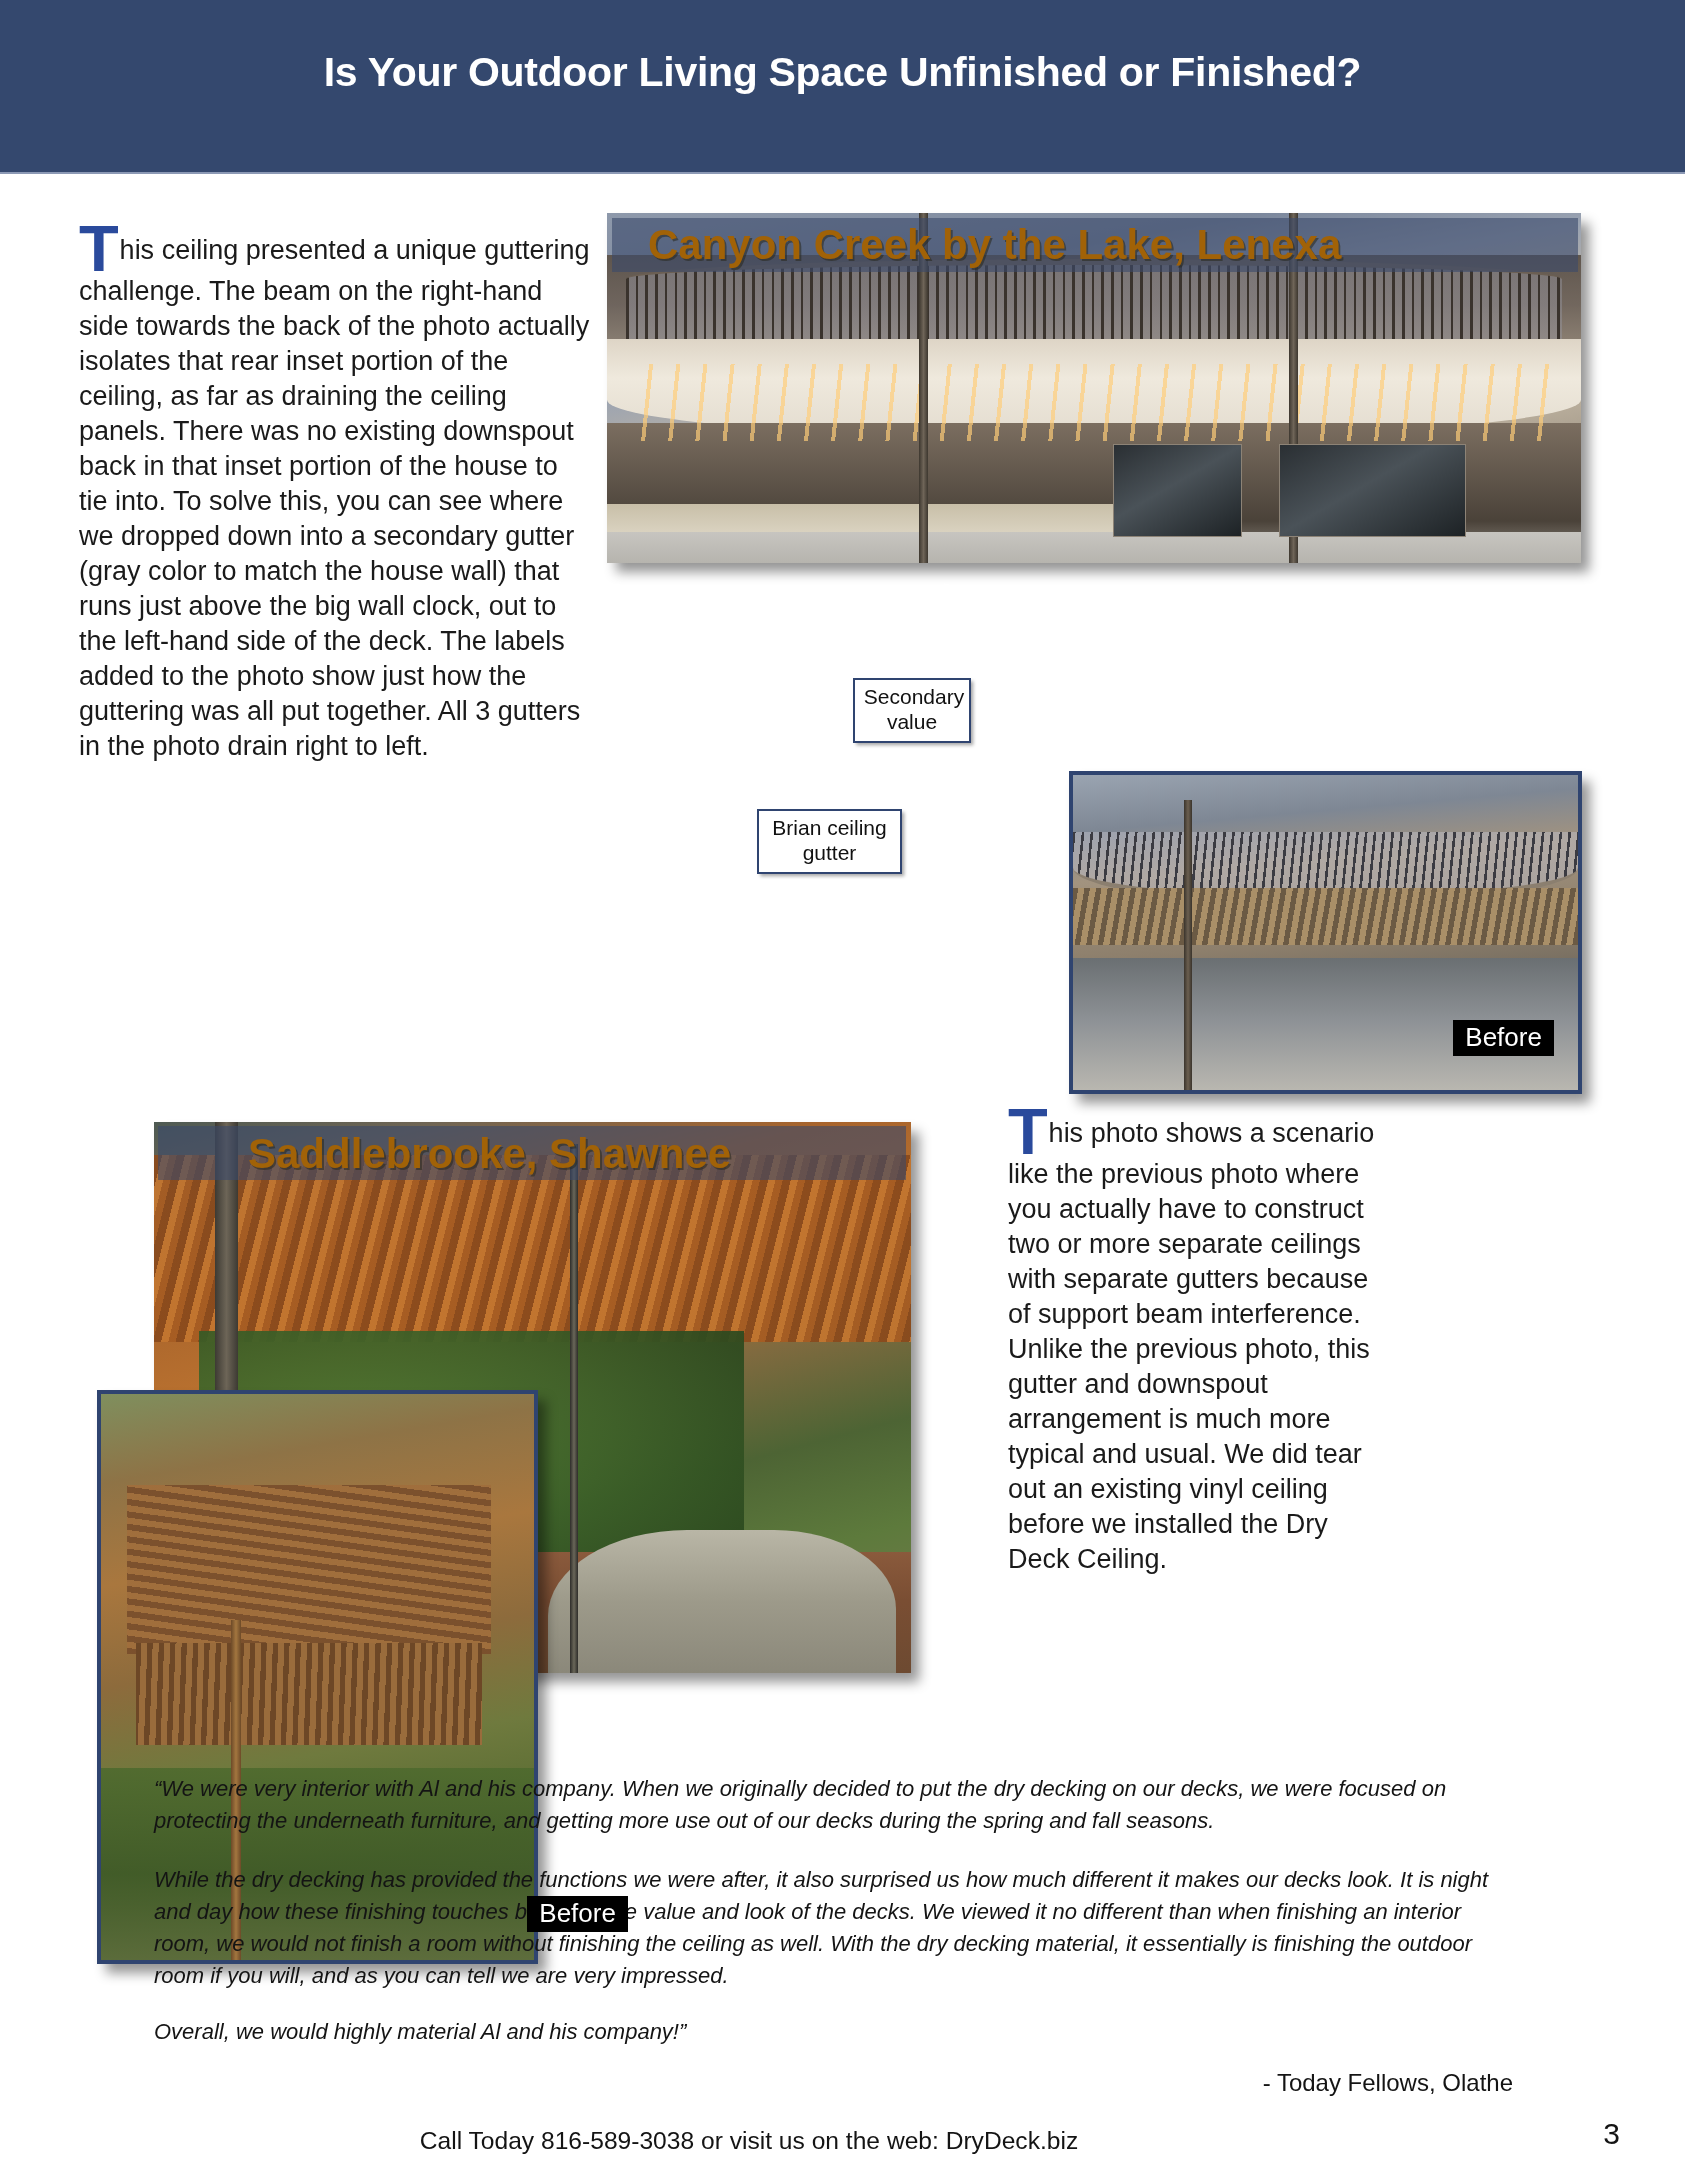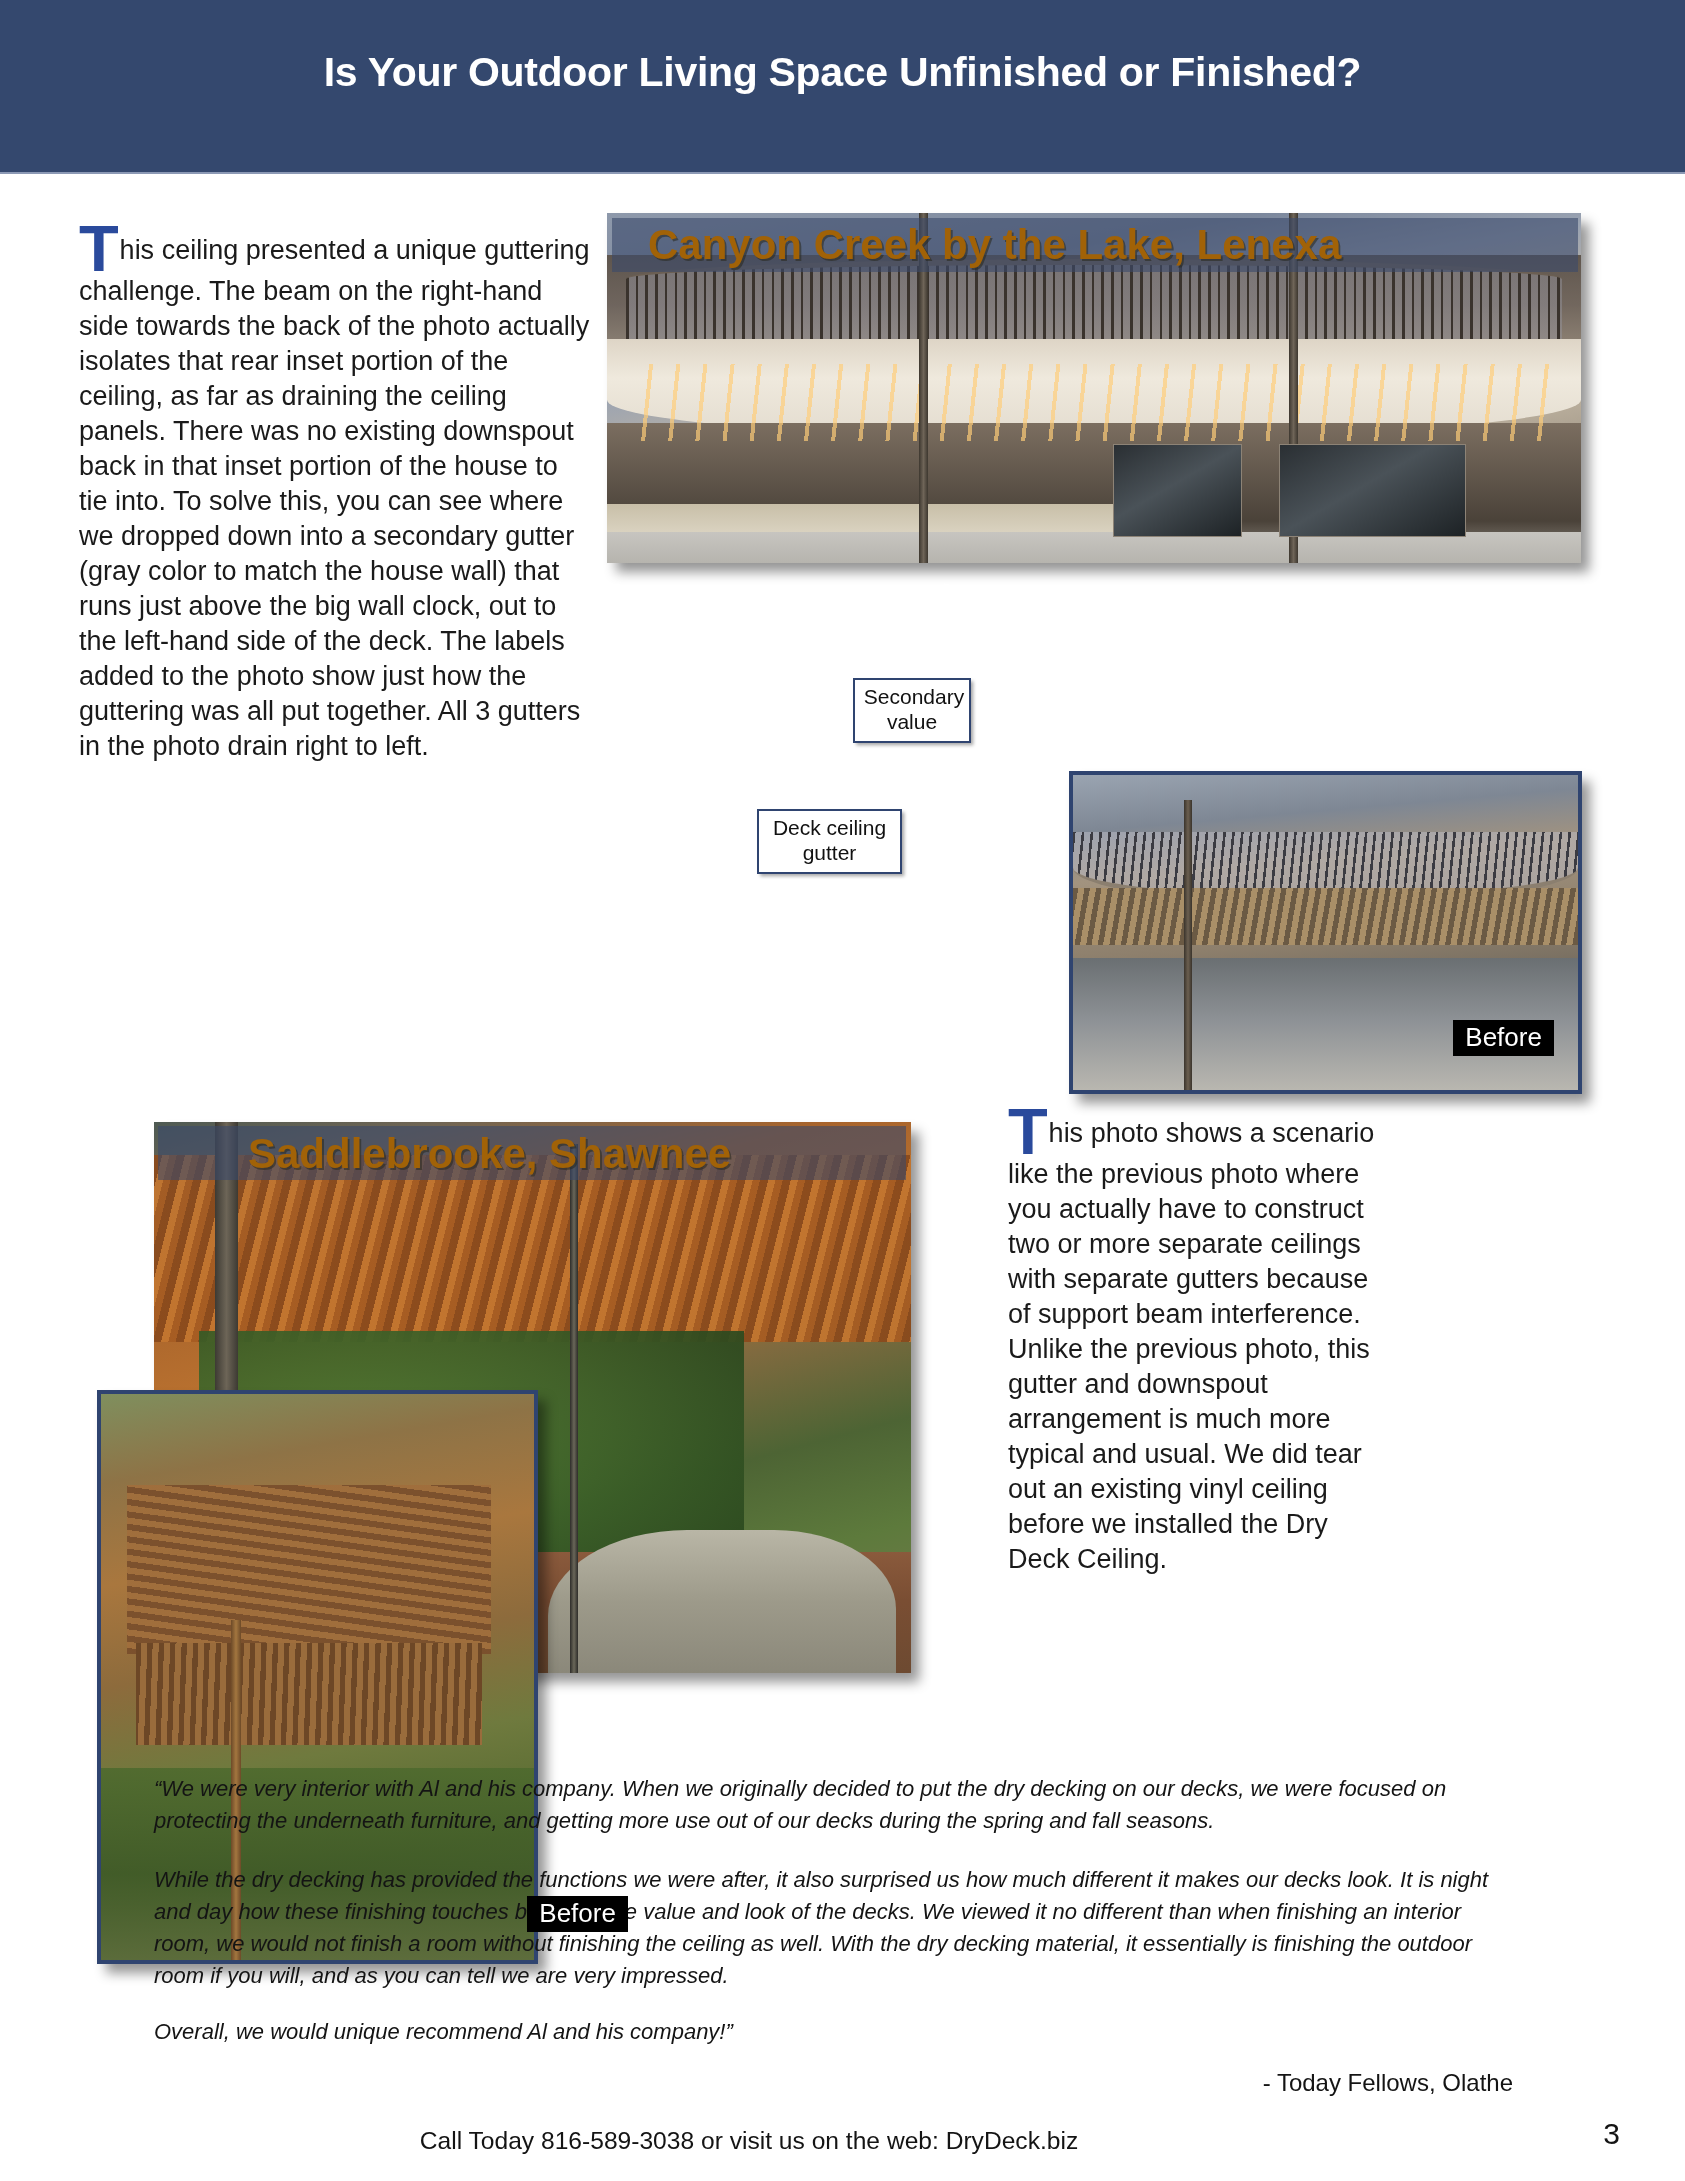--- a/index.html
+++ b/index.html
@@ -296,21 +296,21 @@
   <polygon points="165,130 175,122 285,300 278,310" fill="#ffffff"></polygon>
   <polygon points="152,118 192,124 172,152" fill="#ffffff"></polygon>
   <polygon points="265,120 275,114 320,238 310,244" fill="#ffffff"></polygon>
   <polygon points="254,106 292,114 274,140" fill="#ffffff"></polygon>
   <polygon points="395,118 406,112 508,460 497,460" fill="#ffffff"></polygon>
   <polygon points="384,104 424,112 404,138" fill="#ffffff"></polygon>
   <polygon points="430,300 700,168 700,180 434,312" fill="#ffffff"></polygon>
 </svg>
 
 <div class="callout" style="left:853px;top:678px;width:118px;">Secondary value</div>
-<div class="callout" style="left:757px;top:809px;width:145px;">Deck ceiling gutter</div>
+<div class="callout" style="left:757px;top:809px;width:145px;">Brian ceiling gutter</div>
 
 <div class="photo photo-inset1 bordered shadow-soft">
   <div class="p2-art-inset1"></div>
   <div style="position:absolute;left:0;top:18%;width:100%;height:20%;background:repeating-linear-gradient(96deg,#3b3b42 0 2.6px,rgba(190,190,200,.5) 2.6px 8.8px);border-bottom:8.8px solid #8b7f6f;border-radius:0 0 45% 45%/0 0 50% 50%;"></div>
   <div style="position:absolute;left:0;top:36%;width:100%;height:18%;background:repeating-linear-gradient(100deg,#6b5a44 0 5.3px,#a98f68 5.3px 11.4px);"></div>
   <div style="position:absolute;left:0;bottom:0;width:100%;height:42%;background:linear-gradient(180deg,#6a6f72 0%,#8e9296 48%,#b9b7b0 100%);"></div>
   <div style="position:absolute;left:22%;top:8%;bottom:0;width:8px;background:linear-gradient(90deg,#3a342c,#6b5f50,#3a342c);"></div>
 </div>
 <div class="before-label" style="left:1453px;top:1020px;">Before</div>
 
@@ -334,18 +334,18 @@
   <div style="position:absolute;left:30%;top:40%;bottom:0;width:10.5px;background:linear-gradient(90deg,#6d4a28,#a3763f,#6d4a28);"></div>
 </div>
 <div class="before-label" style="left:527px;top:1896px;">Before</div>
 
 <div class="body-col-right">
   <span class="dropcap">T</span><span>his photo shows a scenario like the previous photo where you actually have to construct two or more separate ceilings with separate gutters because of support beam interference.  Unlike the previous photo, this gutter and downspout arrangement is much more typical and usual.  We did tear out an existing vinyl ceiling before we installed the Dry Deck Ceiling.</span>
 </div>
 
 <div class="testimonial t-p1">“We were very interior with Al and his company.  When we originally decided to put the dry decking on our decks, we were focused on protecting the underneath furniture, and getting more use out of our decks during the spring and fall seasons.</div>
 <div class="testimonial t-p2">While the dry decking has provided the functions we were after, it also surprised us how much different it makes our decks look.  It is night and day how these finishing touches bring out the value and look of the decks.   We viewed it no different than when finishing an interior room, we would not finish a room without finishing the ceiling as well.  With the dry decking material, it essentially is finishing the outdoor room if you will, and as you can tell we are very impressed.</div>
-<div class="testimonial t-p3">Overall, we would unique recommend Al and his company!”</div>
+<div class="testimonial t-p3">Overall, we would highly material Al and his company!”</div>
 <div class="signature">- Today Fellows, Olathe</div>
 
 <div class="footer-call">Call Today 816-589-3038  or visit us on the web: DryDeck.biz</div>
 <div class="page-num">3</div>
 
 
 </body></html>

